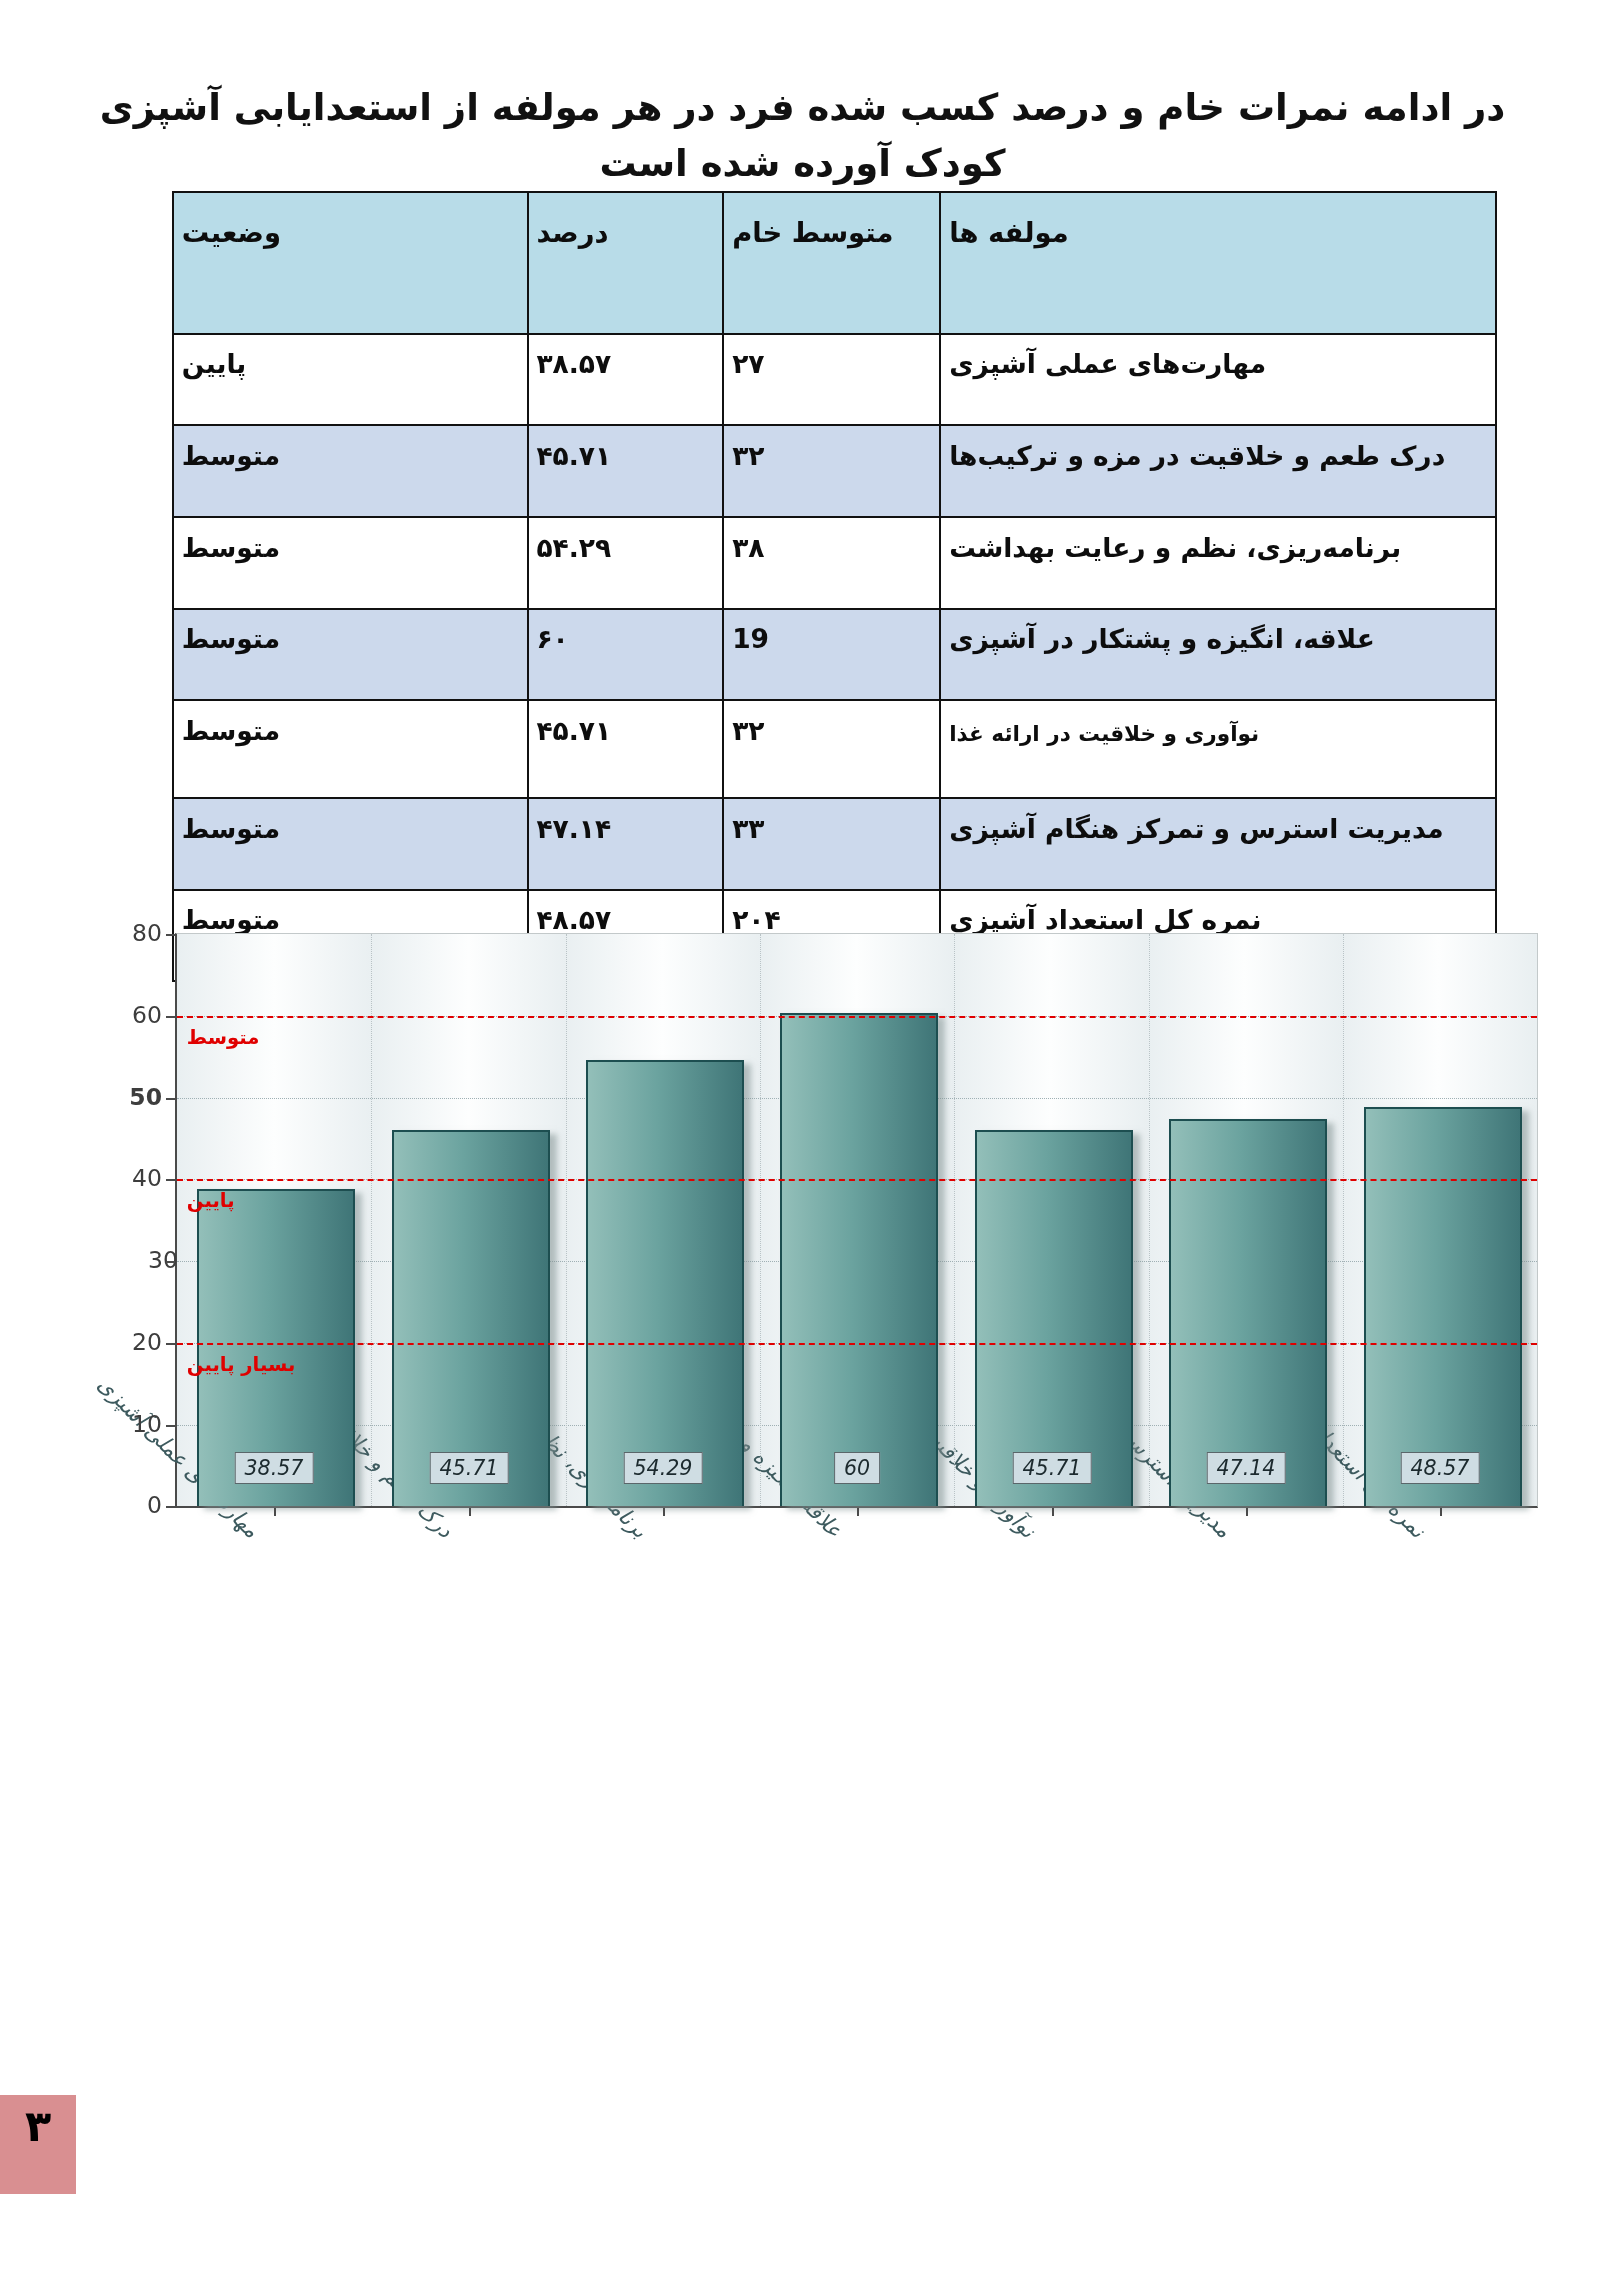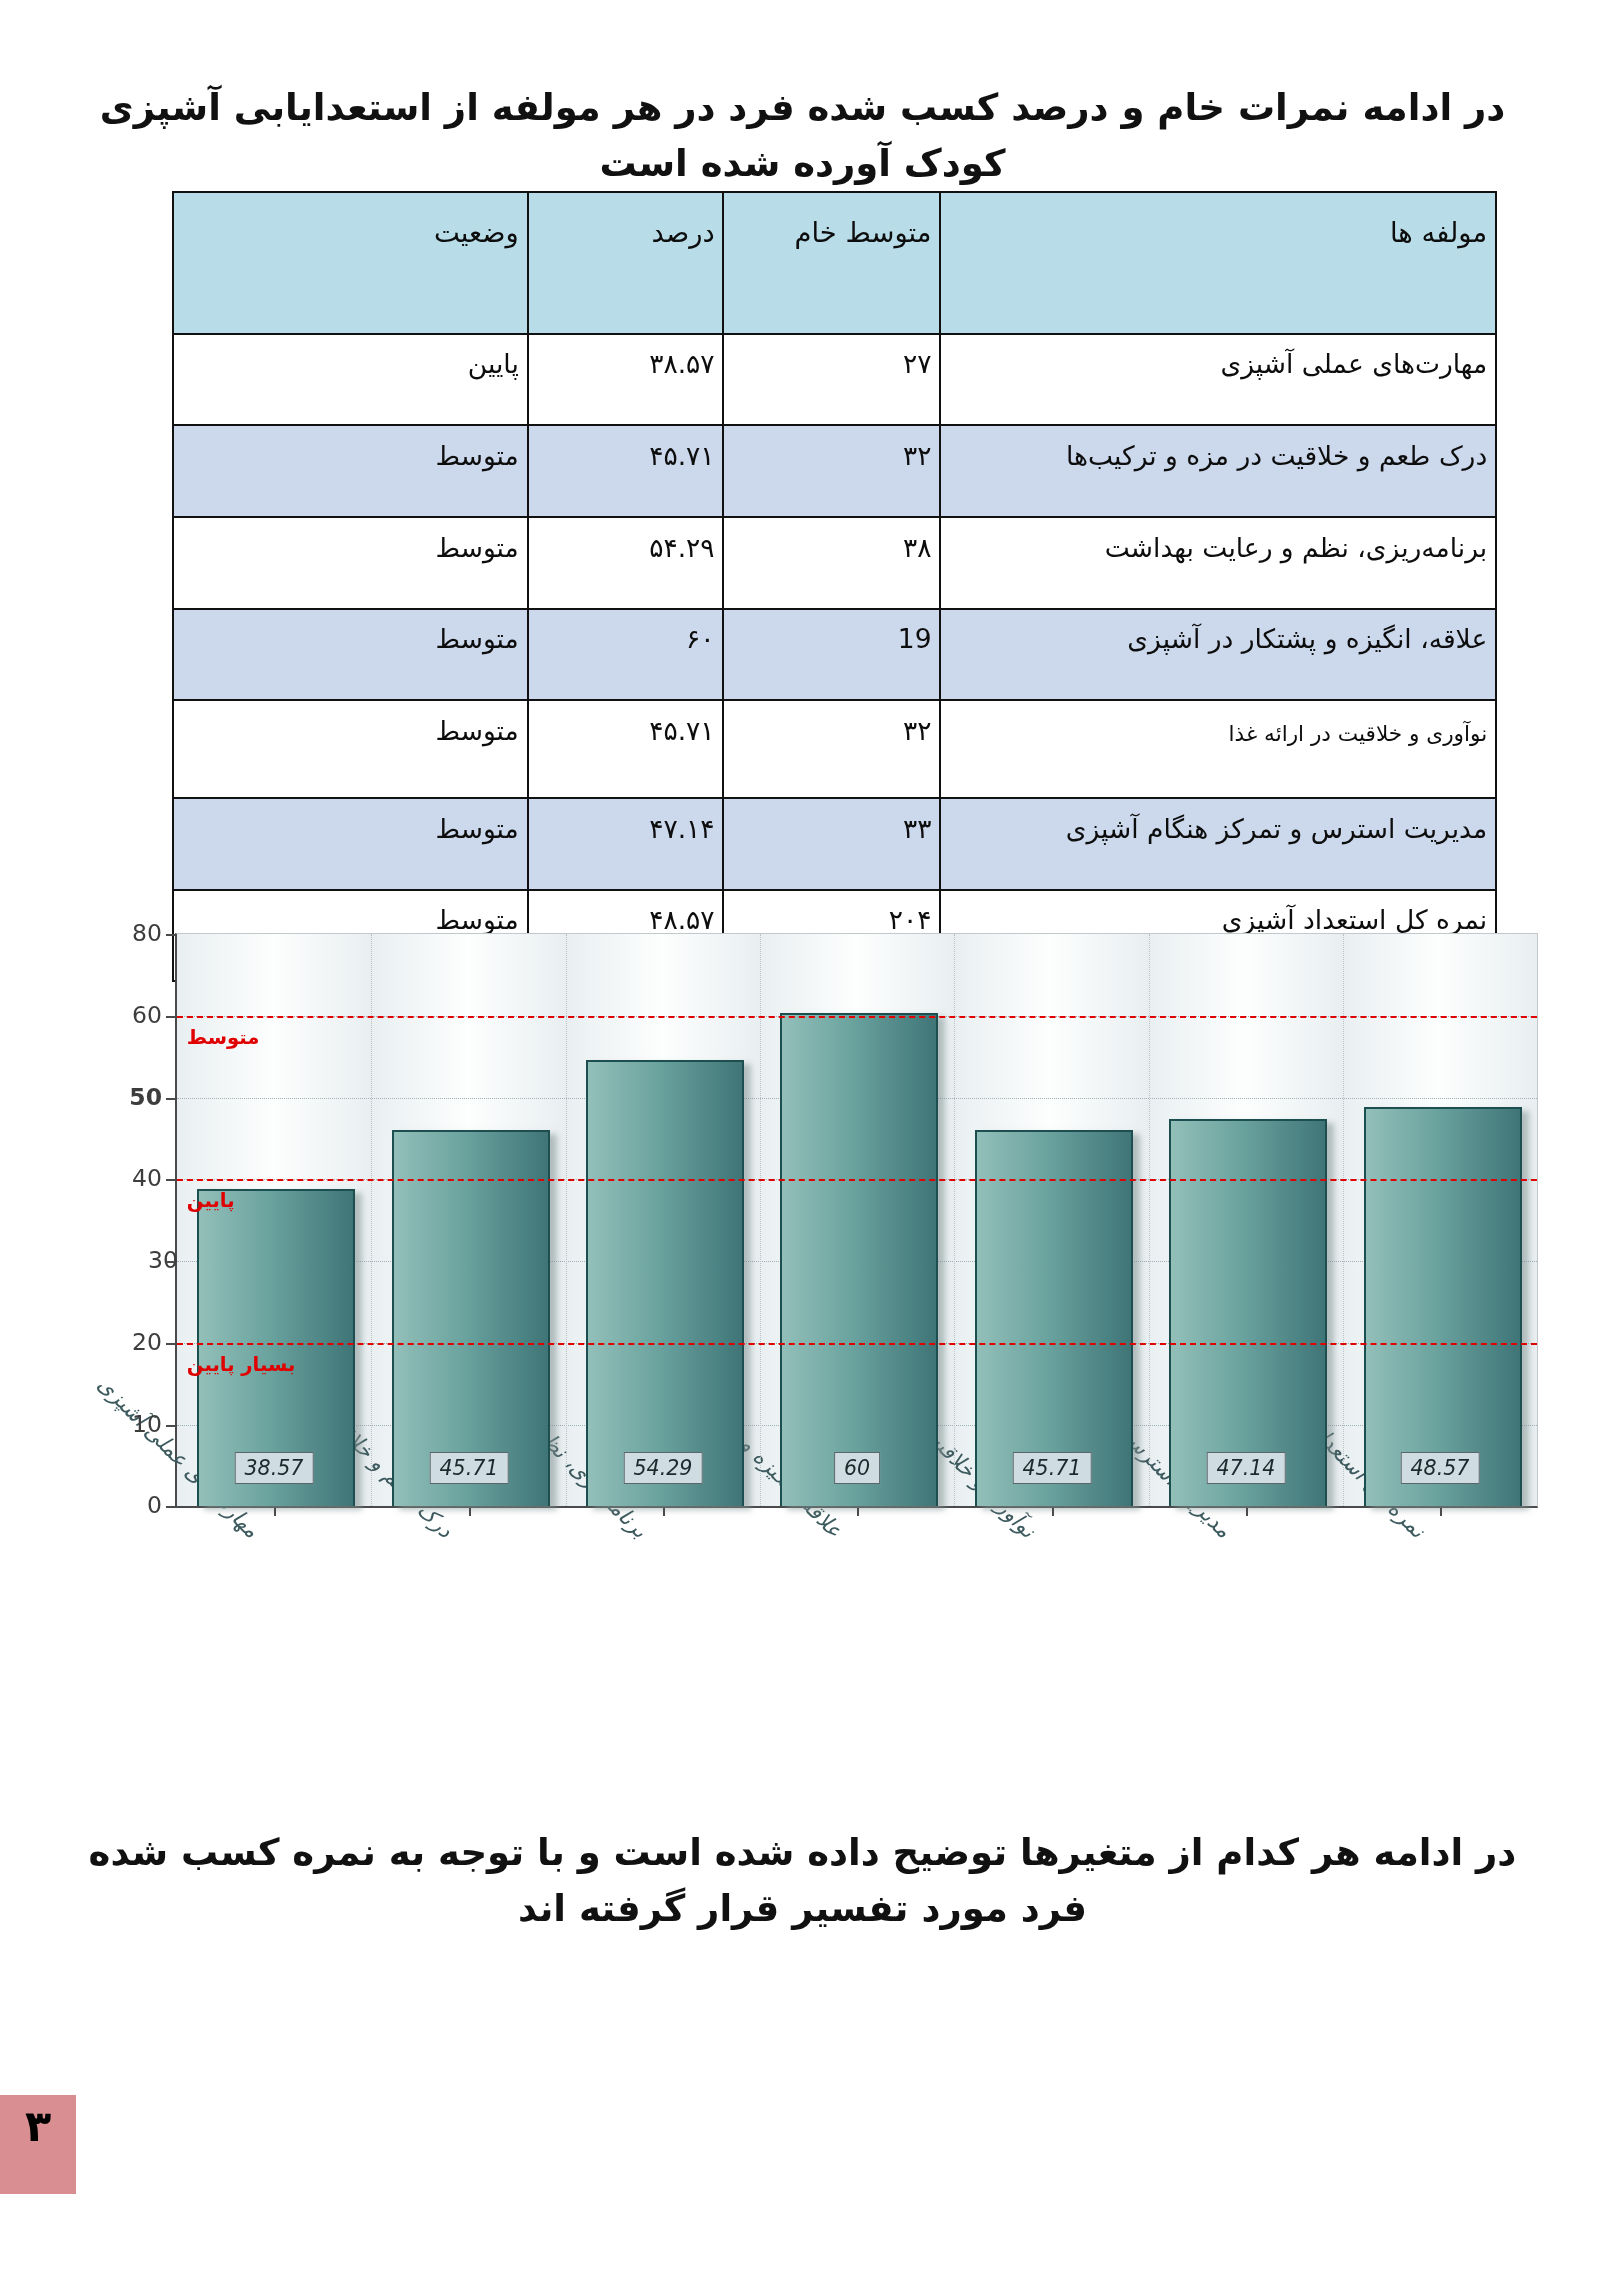--- a/index.html
+++ b/index.html
@@ -9,22 +9,22 @@
   
   .rtl-par{direction:rtl; text-align:center; font-weight:bold; color:#111;
            font-size:37px; position:absolute; left:78px; right:94px; line-height:1.5;}
   .intro{top:80px;}
   .outro{top:1825px;}
 
   
   .tbl-wrap{position:absolute; left:172px; top:191px; width:1325px;}
   table.res{border-collapse:collapse; width:100%; direction:rtl; table-layout:fixed;
             border:2.9px solid #111;}
-  table.res td, table.res th{border:2px solid #111; font-weight:normal; color:#0d0d0d;
-            text-align:right; vertical-align:top; padding:0 7.8px; overflow:hidden;}
+  table.res td, table.res th{border:2px solid #111; font-weight:bold; color:#0d0d0d;
+            text-align:left; vertical-align:top; padding:0 7.8px; overflow:hidden;}
   table.res th{height:116px; background:#b8dce8; font-size:27.4px; padding-top:23.5px;}
   table.res td{height:76px; font-size:26.5px; padding-top:13.7px; background:#ffffff;}
   table.res tr.alt td{background:#ccd9ec;}
   table.res td.small-var{font-size:21.6px; padding-top:19.6px;}
 
   
   .chart{position:absolute; left:93px; top:919px; width:1451px; height:863px;}
   .ylab{position:absolute; width:69px; text-align:right; font-size:23.5px; color:#3d3d3d;
         font-family:"DejaVu Sans", sans-serif;}
   .plot{position:absolute; left:82px; top:13.7px; width:1360px; height:572px;
@@ -190,20 +190,19 @@
   <div class="ylab" style="left: 0px; top: 572px;">0</div>
       <div class="ylab" style="left: 0px; top: 491px;">10</div>
       <div class="ylab" style="left: 0px; top: 409px;">20</div>
       <div class="ylab" style="left: 16px; top: 327px;">30</div>
       <div class="ylab" style="left: 0px; top: 245px;">40</div>
       <div class="ylab" style="left: 0px; top: 164px; font-weight: bold;">50</div>
       <div class="ylab" style="left: 0px; top: 82px;">60</div>
       <div class="ylab" style="left: 0px; top: 0px;">80</div>
     </div>
 
-  <div class="rtl-par outro">در ادامه هر کدام از متغیرها توضیح داده شده است و با توجه به نمره کسب شده فرد مورد تفسیر قرار گرفته اند</div>
 
   <div class="pagenum-box">
     <div class="num">۳</div>
   </div>
 
 </div>
 
 
 </body></html>

